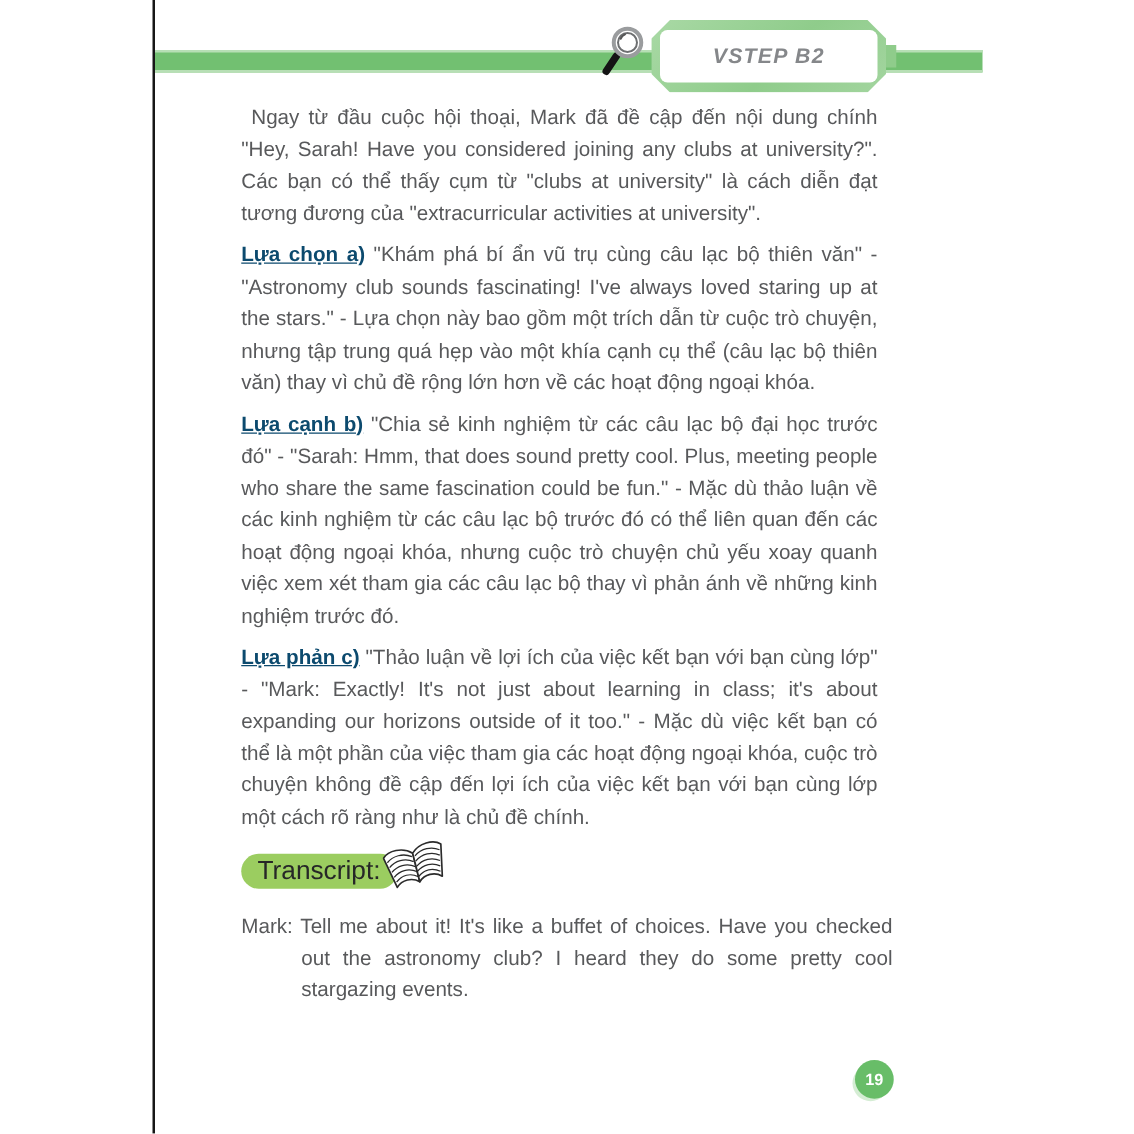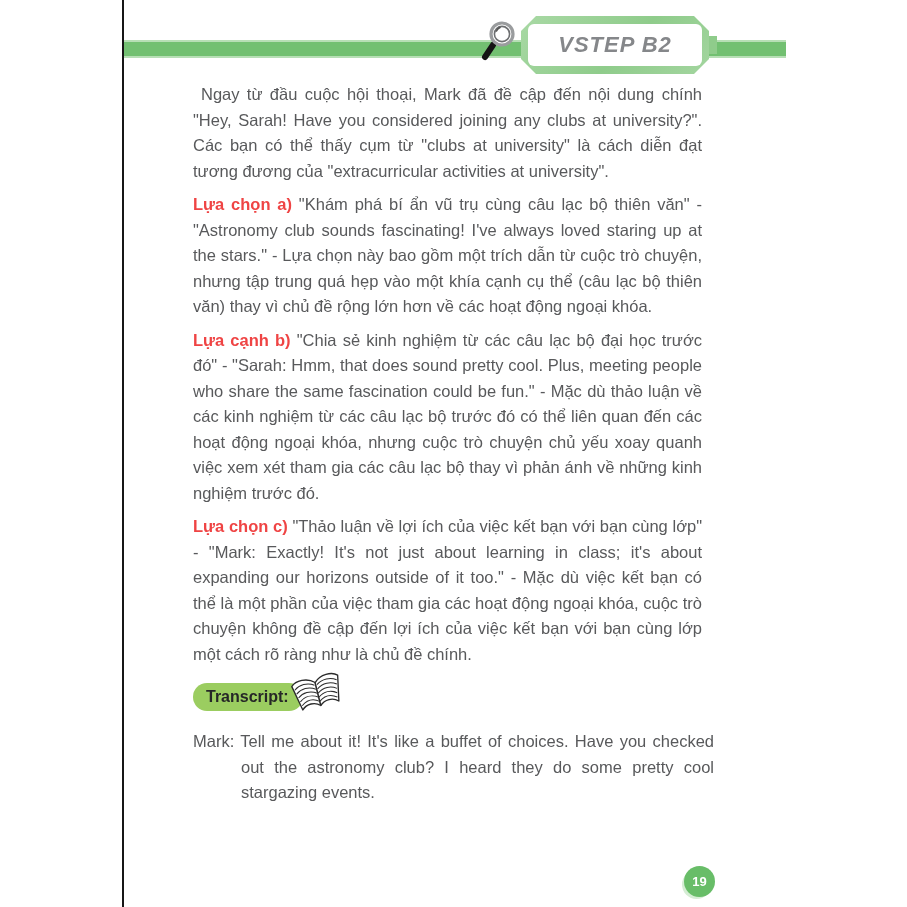--- a/index.html
+++ b/index.html
@@ -28,49 +28,49 @@
     background:linear-gradient(135deg,#a9d9a5 0%,#8fcc8b 55%,#a3d59f 100%);
     clip-path:polygon(15px 0, calc(100% - 15px) 0, 100% 15px, 100% calc(100% - 15px),
                       calc(100% - 15px) 100%, 15px 100%, 0 calc(100% - 15px), 0 15px);
   }
   .badge-panel {
     position:absolute; left:7px; right:7px; top:8px; bottom:8px;
     background:#ffffff; border-radius:6px;
     display:flex; align-items:center; justify-content:center;
   }
   .badge-text {
-    font-size:22px; font-weight:bold; font-style:italic;
+    font-size:17px; font-weight:bold; font-style:italic;
     color:#85878a; letter-spacing:1px;
   }
   .badge-nub {
     position:absolute; left:707px; top:36px; width:10px; height:18px;
     background:#8fcc8b;
   }
   .magnifier { position:absolute; left:480px; top:18px; width:42px; height:46px; }
 
   
   .content {
     position:absolute; left:193px; top:82px; width:521px;
     color:#58595b; font-size:16.5px; line-height:25.5px;
     text-align:justify;
   }
   .content p { margin:0 12px 8px 0; }
   .intro { text-indent:8px; }
-  .option-label { color:#ef4444; font-weight:bold; }
+  .option-label { color:#0c4a6e; font-weight:bold;text-decoration:underline; }
   .transcript-row { display:flex; align-items:center; margin:10px 0 12px 0; height:40px; }
   .transcript-pill {
-    background:#9bcd60; color:#262727; font-weight:bold; font-size:16px;
+    background:#9bcd60; color:#262727; font-weight:normal; font-size:21px;
     padding:4px 14px 5px 13px; border-radius:15px; line-height:19px;
   }
   .book-icon { width:54px; height:44px; margin-left:-12px; margin-top:-6px; }
   .dialogue p { padding-left:48px; text-indent:-48px; margin:0 0 6px 0; }
 
   
   .page-number {
-    position:absolute; left:684px; top:866px; width:31px; height:31px;
+    position:absolute; left:684px; top:848px; width:31px; height:31px;
     background:#68bd68; border-radius:50%;
     display:flex; align-items:center; justify-content:center;
     color:#ffffff; font-weight:bold; font-size:13px;
     box-shadow:-3px 3px 0 -1px #d5edd4;
   }
 </style>
 </head>
 <body>
 
 <div class="page">
@@ -101,21 +101,21 @@
       <span class="option-label">Lựa chọn a)</span>
       <span>"Khám phá bí ẩn vũ trụ cùng câu lạc bộ thiên văn" - "Astronomy club sounds fascinating! I've always loved staring up at the stars." - Lựa chọn này bao gồm một trích dẫn từ cuộc trò chuyện, nhưng tập trung quá hẹp vào một khía cạnh cụ thể (câu lạc bộ thiên văn) thay vì chủ đề rộng lớn hơn về các hoạt động ngoại khóa.</span>
     </p>
 
     <p>
       <span class="option-label">Lựa cạnh b)</span>
       <span>"Chia sẻ kinh nghiệm từ các câu lạc bộ đại học trước đó" - "Sarah: Hmm, that does sound pretty cool. Plus, meeting people who share the same fascination could be fun." - Mặc dù thảo luận về các kinh nghiệm từ các câu lạc bộ trước đó có thể liên quan đến các hoạt động ngoại khóa, nhưng cuộc trò chuyện chủ yếu xoay quanh việc xem xét tham gia các câu lạc bộ thay vì phản ánh về những kinh nghiệm trước đó.</span>
     </p>
 
     <p>
-      <span class="option-label">Lựa chọn c)</span>
+      <span class="option-label">Lựa phản c)</span>
       <span>"Thảo luận về lợi ích của việc kết bạn với bạn cùng lớp" - "Mark: Exactly! It's not just about learning in class; it's about expanding our horizons outside of it too." - Mặc dù việc kết bạn có thể là một phần của việc tham gia các hoạt động ngoại khóa, cuộc trò chuyện không đề cập đến lợi ích của việc kết bạn với bạn cùng lớp một cách rõ ràng như là chủ đề chính.</span>
     </p>
 
     <div class="transcript-row">
       <span class="transcript-pill">Transcript:</span>
       <svg class="book-icon" viewBox="0 0 64 52" xmlns="http://www.w3.org/2000/svg">
         <g transform="rotate(-14 32 26)" fill="#ffffff" stroke="#2b2b2b" stroke-width="1.6" stroke-linejoin="round">
           <path d="M32 12 C24 4, 10 4, 4 10 L10 40 C16 34, 26 34, 32 40 Z"></path>
           <path d="M32 12 C40 4, 54 4, 60 10 L54 40 C48 34, 38 34, 32 40 Z"></path>
           <g fill="none" stroke-width="1.2">

